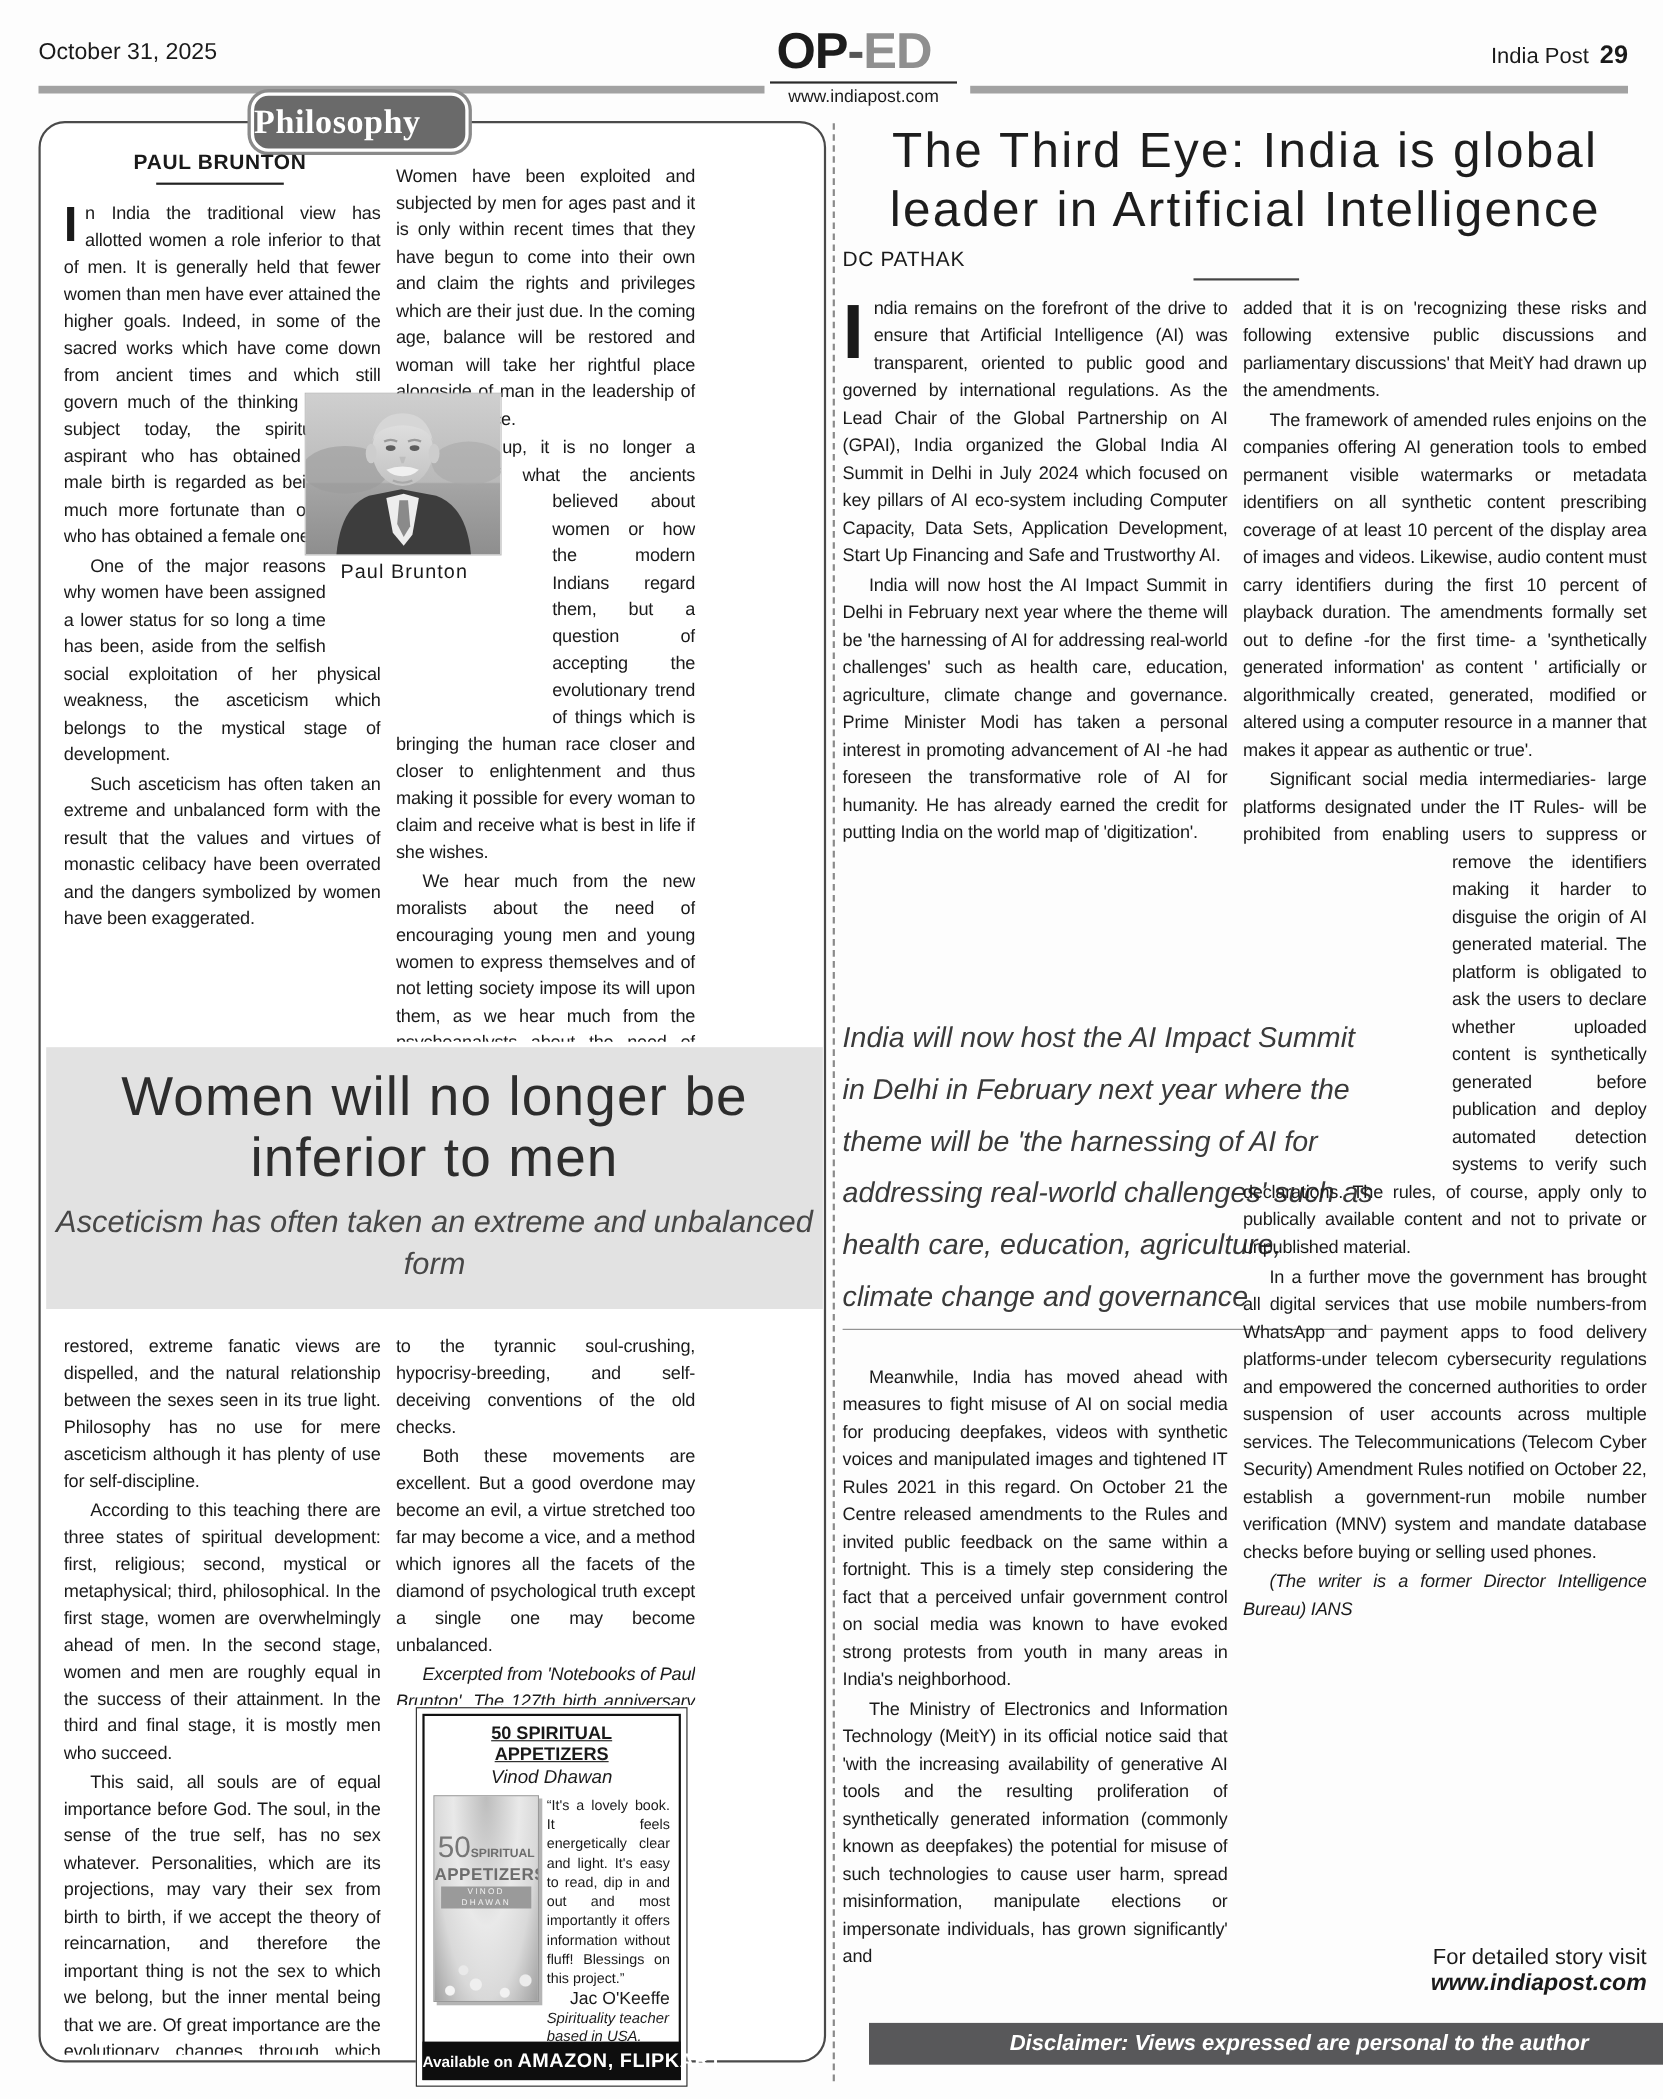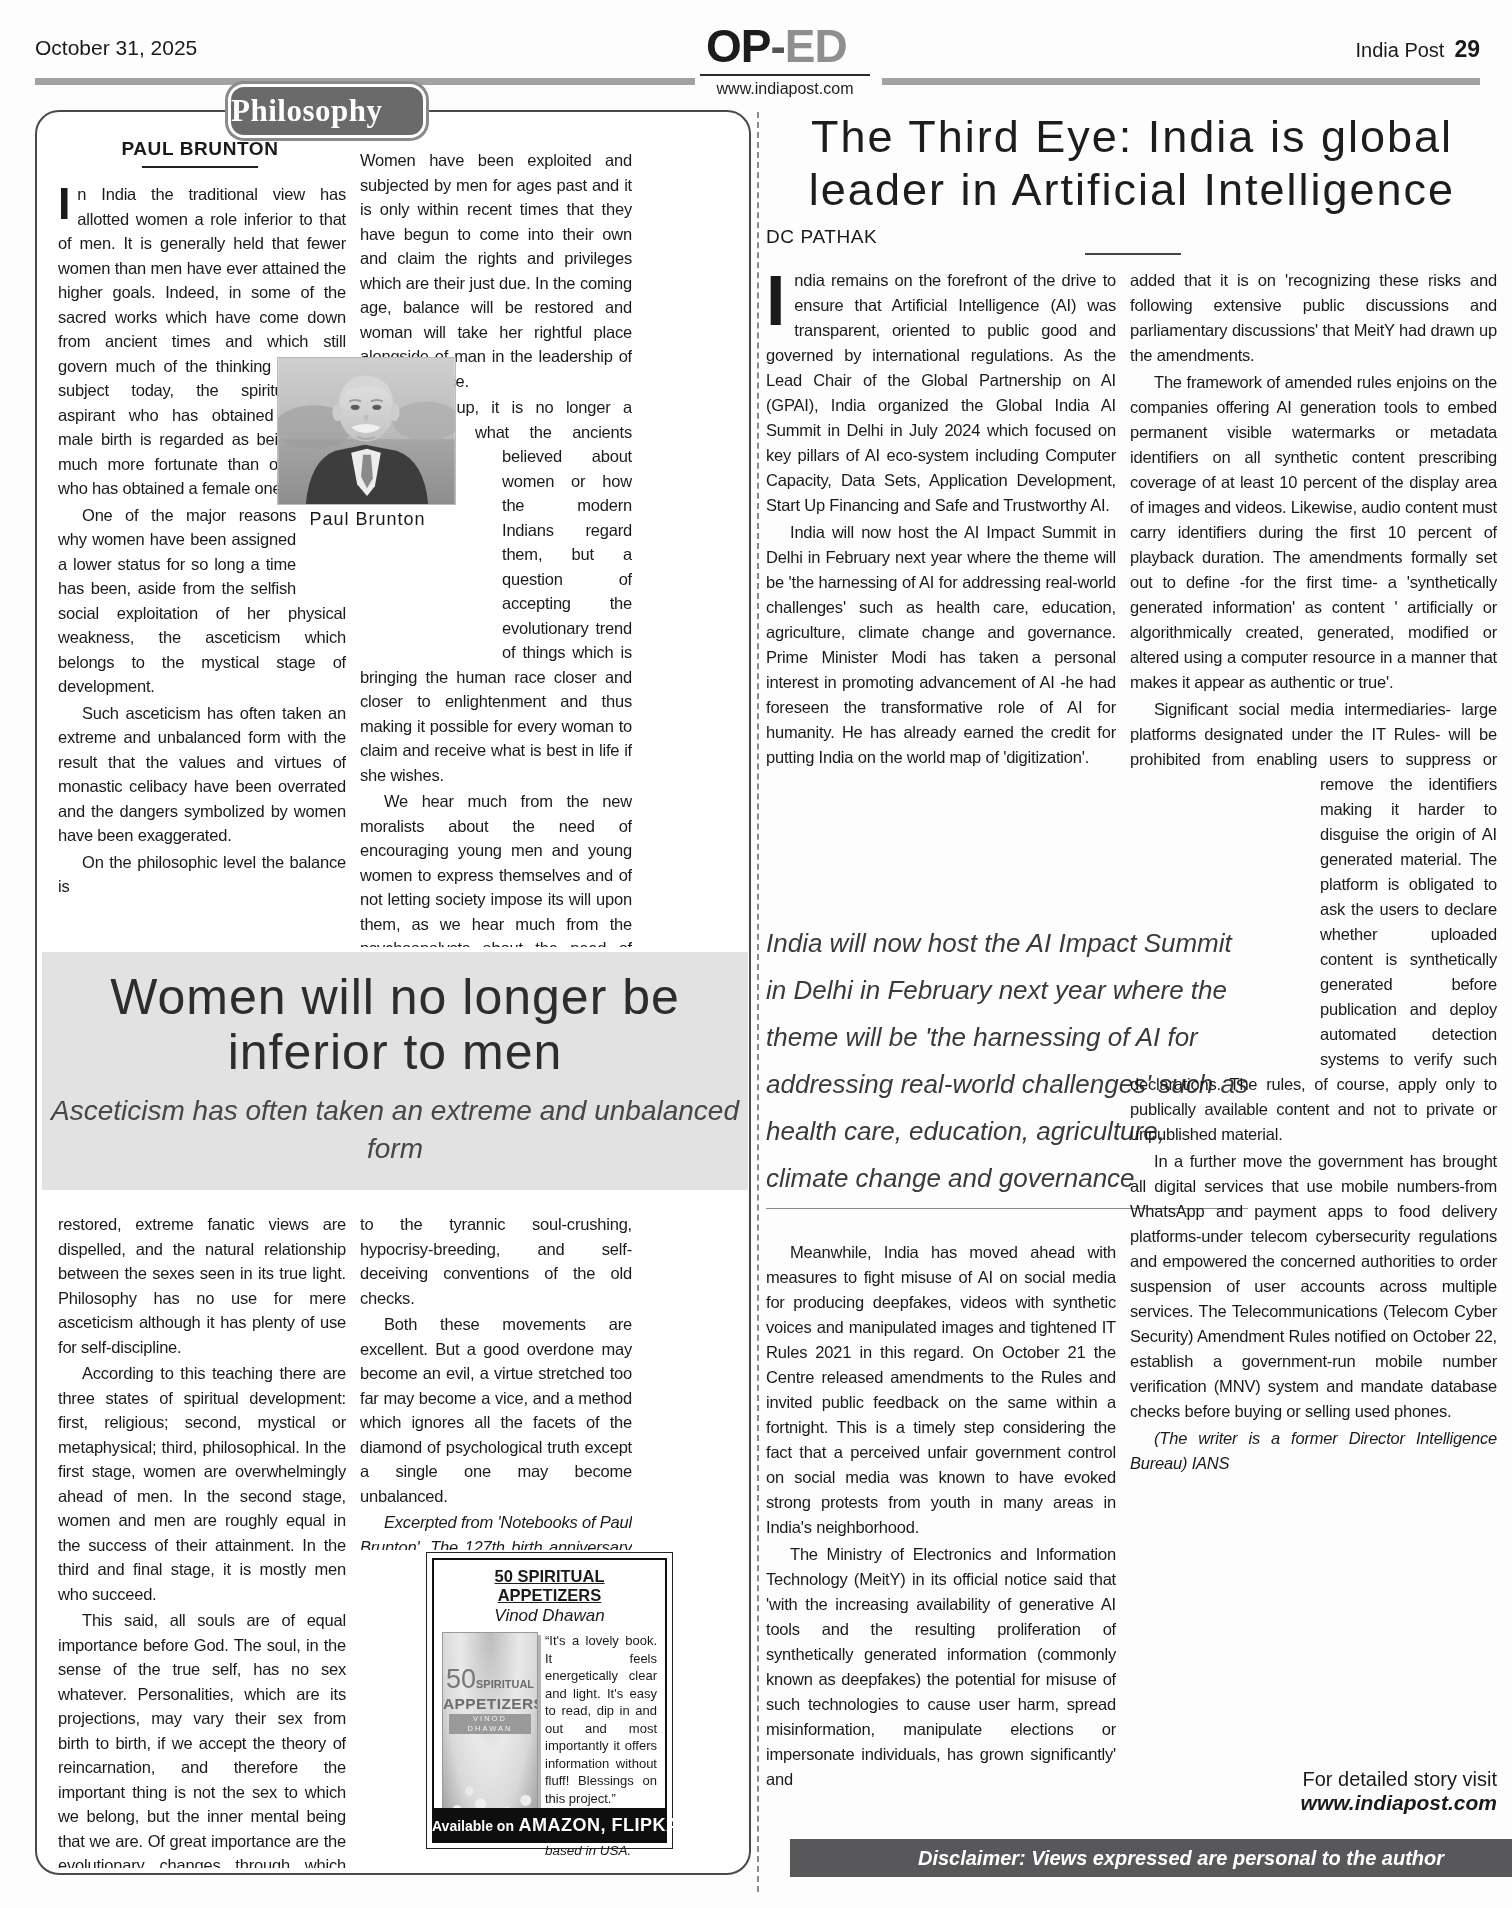--- a/index.html
+++ b/index.html
@@ -53,22 +53,22 @@
   .photo-cap { font-size:18px; margin-top:4px; letter-spacing:1px; }
 
   .pullq1 { left:42px; top:952px; width:706px; height:238px; background:#e2e2e2;
     text-align:center; padding-top:18px; }
   .pq1-title { font-size:50px; line-height:55px; letter-spacing:1px; color:#2d2d2d; }
   .pq1-sub { font-size:28px; line-height:38px; font-style:italic; color:#474747; margin-top:12px; }
 
   .credit-i { font-style:italic; }
 
   
-  .ad-outer { left:378px; top:1552px; width:247px; height:297px; border:1px solid #222;
-    padding:5px; background:#fff;margin-left:48px; }
+  .ad-outer { left:378px; top:1552px; width:247px; height:345px; border:1px solid #222;
+    padding:5px; background:#fff; }
   .ad-inner { border:2px solid #111; height:100%; padding:7px 8px 0; position:relative; }
   .ad-title { text-align:center; font-weight:bold; font-size:16.5px; text-decoration:underline; }
   .ad-author { text-align:center; font-style:italic; font-size:17px; margin:1px 0 6px; }
   .ad-body { display:flex; gap:7px; }
   .ad-cover { flex:0 0 auto; width:96px; height:188px; border:1px solid #999;
     box-shadow:3px 3px 0 #b5b5b5; position:relative; overflow:hidden;
     background:
       radial-gradient(circle at 15% 95%, #f4f4f4 4px, transparent 5px),
       radial-gradient(circle at 40% 92%, #efefef 5px, transparent 6px),
       radial-gradient(circle at 68% 96%, #f2f2f2 4px, transparent 5px),
@@ -140,21 +140,20 @@
 <div class="abs phil-box"></div>
 <div class="abs phil-tab">Philosophy</div>
 
 <div class="abs byline1">PAUL BRUNTON</div>
 <div class="abs byline1-rule"></div>
 
 <div class="abs colL1 body-l">
   <p class="nf"><span class="dropcap-s">I</span><span>n India the traditional view has allotted women a role inferior to that of men. It is generally held that fewer women than men have ever attained the higher goals. Indeed, in some of the sacred works which have come down from ancient times and which still govern much of the thinking upon the subject today, the </span><span class="gap-r"></span><span>spiritual aspirant who has obtained a male birth is regarded as being much more fortunate than one who has obtained a female one.</span></p>
   <p>One of the major reasons why women have been assigned a lower status for so long a time has been, aside from the selfish social exploitation of her physical weakness, the asceticism which belongs to the mystical stage of development.</p>
   <p>Such asceticism has often taken an extreme and unbalanced form with the result that the values and virtues of monastic celibacy have been overrated and the dangers symbolized by women have been exaggerated.</p>
-  <p>On the philosophic level the balance is</p>
 </div>
 
 <div class="abs colL2 body-l">
   <p class="nf">Women have been exploited and subjected by men for ages past and it is only within recent times that they have begun to come into their own and claim the rights and privileges which are their just due. In the coming age, balance will be restored and woman will take her rightful place alongside of man in the leadership of the whole race.</p>
   <p><span>To sum up, it is no longer a question of what the ancients believed about </span><span class="gap-l"></span><span>women or how the modern Indians regard them, but a question of accepting the evolutionary trend of things which is bringing the human race closer and closer to enlightenment and thus making it possible for every woman to claim and receive what is best in life if she wishes.</span></p>
   <p>We hear much from the new moralists about the need of encouraging young men and young women to express themselves and of not letting society impose its will upon them, as we hear much from the psychoanalysts about the need of liberating them from secret inhibitions and of satisfying their repressed emotions. They are antidotes</p>
 </div>
 
 <div class="abs photo-fig">
   <svg width="179" height="148" viewBox="0 0 179 148">

